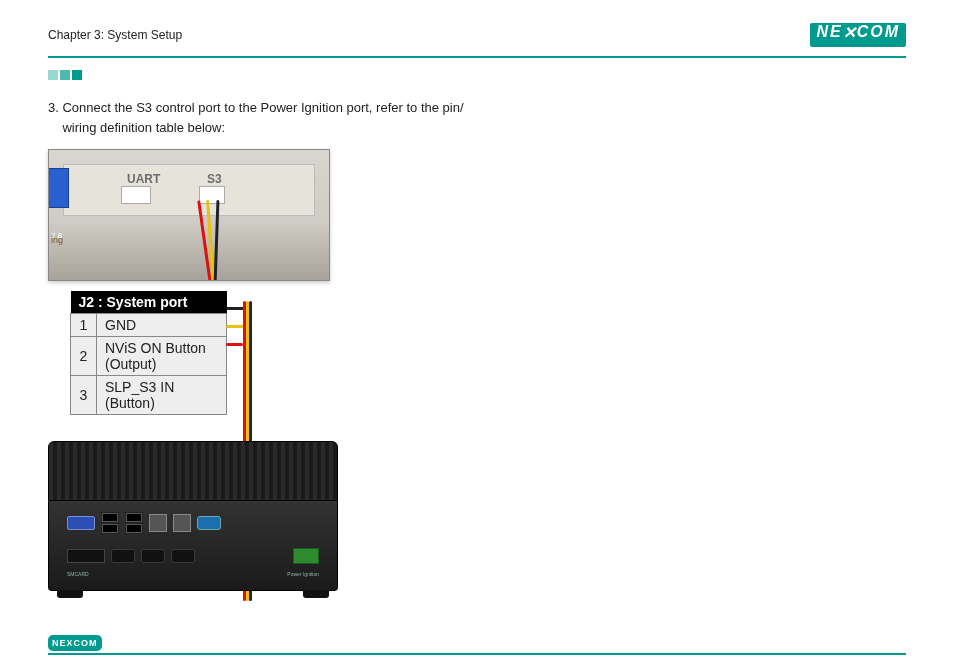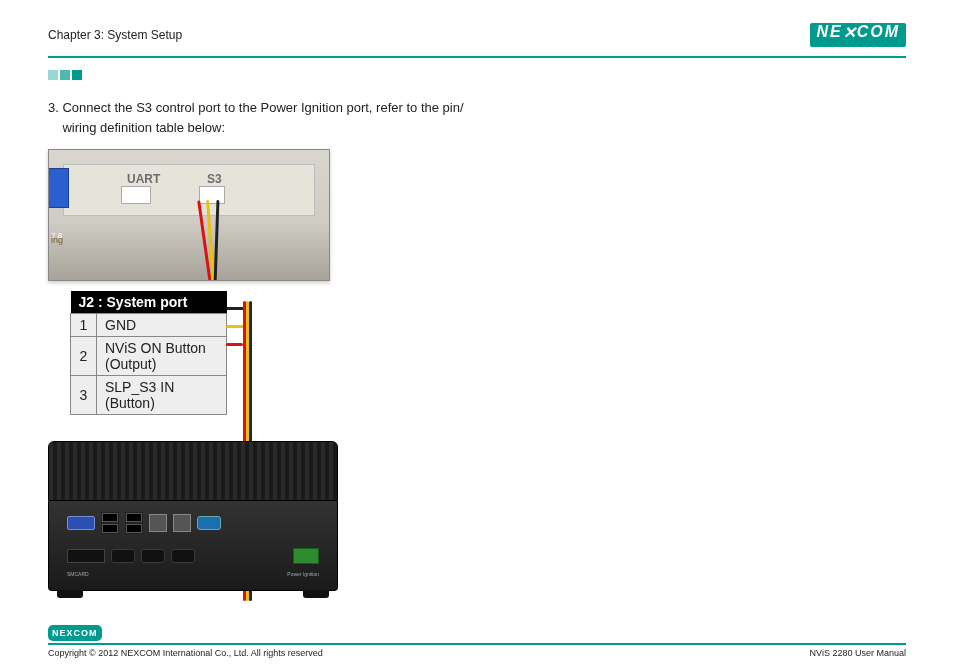--- a/index.html
+++ b/index.html
@@ -281,17 +281,13 @@
       <div class="row2-label" style="right:18px; top:70px;">Power Ignition</div>
       <div class="foot l"></div>
         <div class="foot r"></div>
     </div>
   </div>
 </div>
 
 <div class="footer">
   <div class="footer-logo">NEXCOM</div>
   <hr class="footer-hr">
-  <div class="footer-row">
-    <span>Copyright © 2012 NEXCOM International Co., Ltd. All rights reserved</span>
-    <span>NViS 2280 User Manual</span>
-  </div>
 </div>
 
 </body></html>

